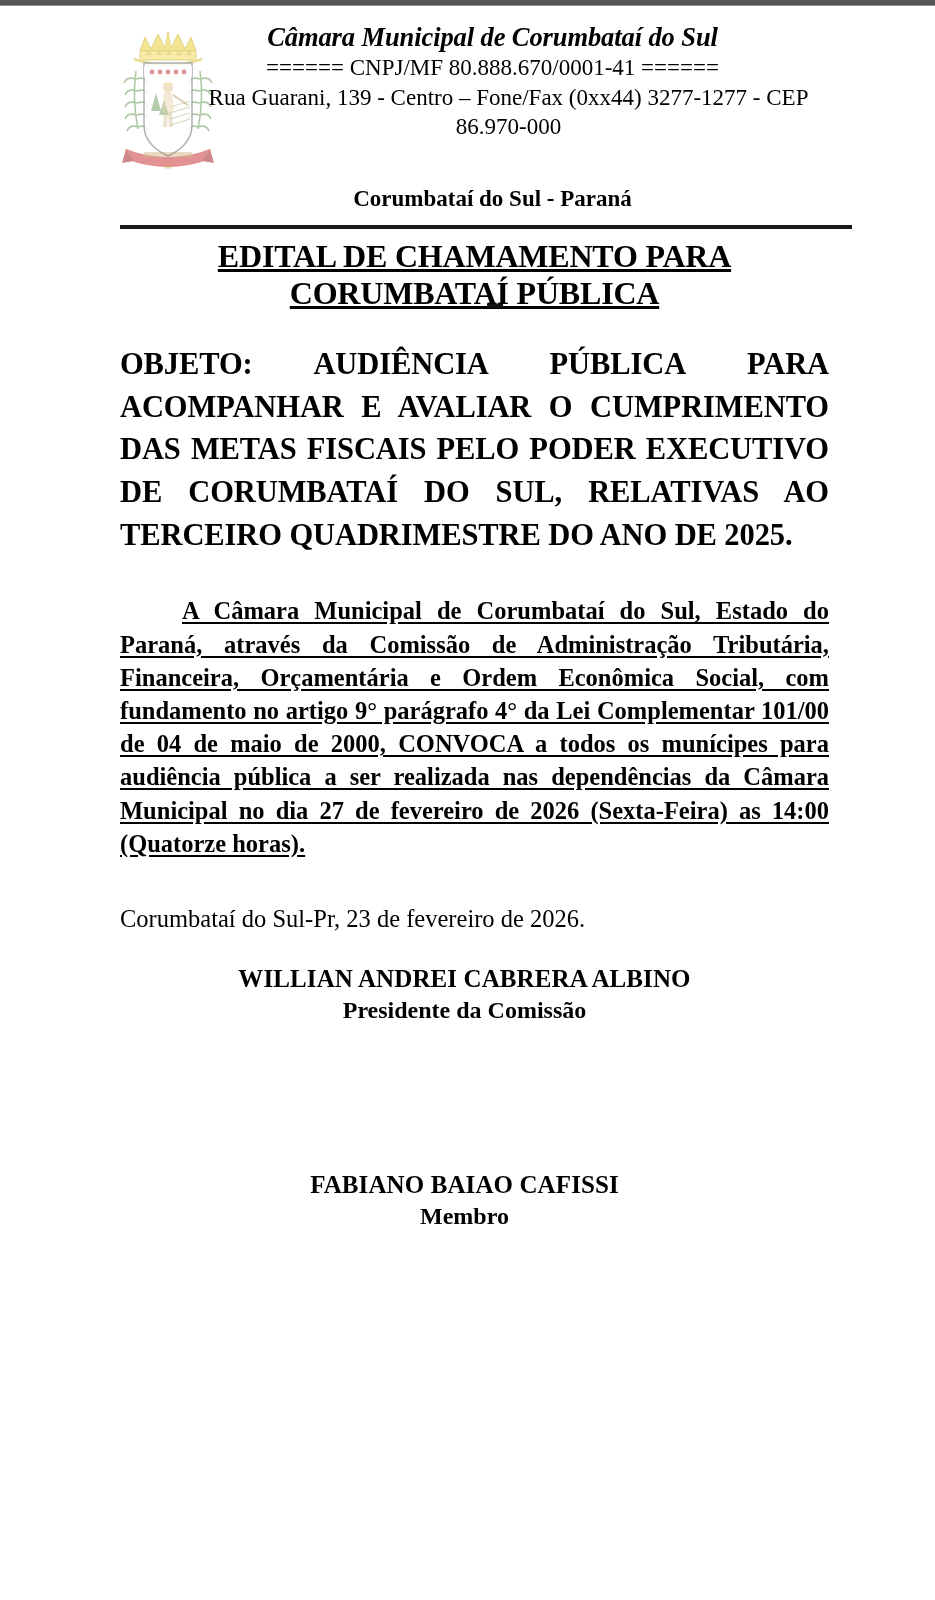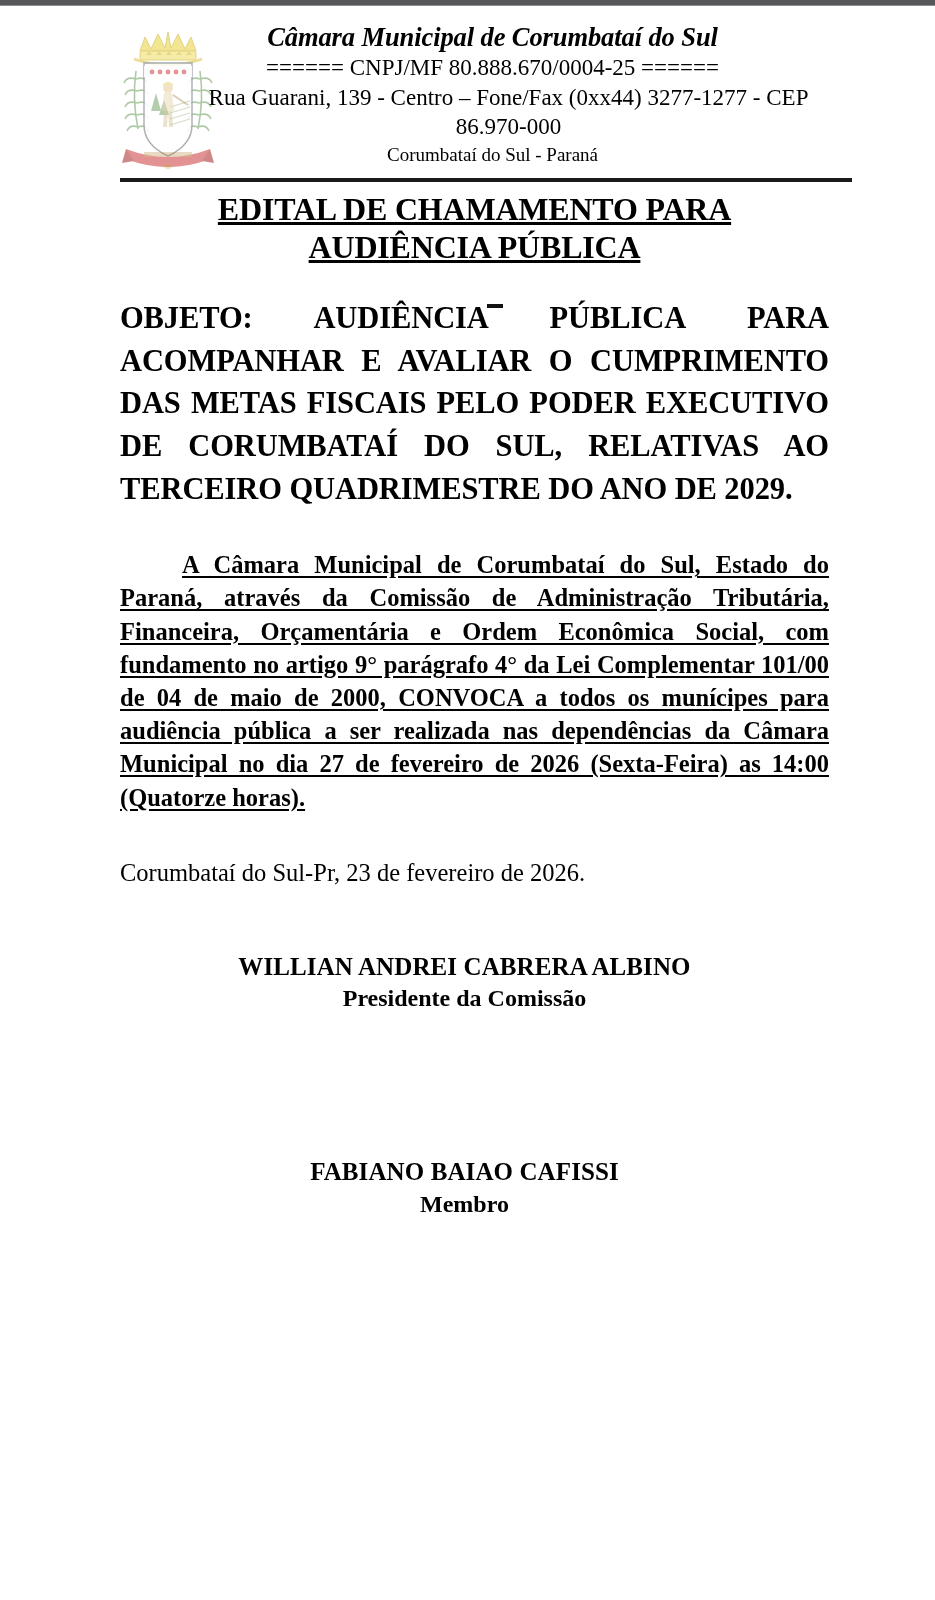--- a/index.html
+++ b/index.html
@@ -69,24 +69,25 @@
     font-size: 23px;
     line-height: 1.28;
     white-space: nowrap;
   }
   .org-address {
     font-size: 23px;
     line-height: 1.28;
     margin-left: 32px;
   }
   .org-city {
-    font-weight: normal;
-    font-size: 19px;
+    font-weight: bold;
+    font-size: 23px;
     line-height: 1.30;
     padding-top: 1px;
+    margin-top: 41px;
   }
 
   .header-rule {
     margin: 11px 83px 0 120px;
     border: 0;
     border-top: 4px solid #1a1a1a;
     height: 0;
   }
 
   
@@ -154,21 +155,21 @@
     font-weight: bold;
     font-size: 25px;
     line-height: 1.30;
     letter-spacing: 0.1px;
   }
   .sig-block .sig-role {
     font-weight: bold;
     font-size: 24px;
     line-height: 1.30;
   }
-  .sig-1 { margin-top: 64px; }
+  .sig-1 { margin-top: 30px; }
   .sig-2 { margin-top: 142px; }
   .sig-3 { margin-top: 75px; }
 </style>
 </head>
 <body>
 
 <div class="viewer-topbar"></div>
 
 <div class="page">
 
@@ -238,36 +239,36 @@
           <rect x="26" y="127" width="48" height="5" fill="#b8863a" opacity="0.5"></rect>
         </g>
         <g opacity="0.35">
           <path d="M44 140 q6 8 12 0 z" fill="#c8a24a"></path>
         </g>
       </svg>
     </div>
 
     <div class="letterhead-text">
       <div class="org-name">Câmara Municipal de Corumbataí do Sul</div>
-      <div class="org-cnpj">====== CNPJ/MF 80.888.670/0004-25 ======</div>
+      <div class="org-cnpj">====== CNPJ/MF 80.888.670/0001-41 ======</div>
       <div class="org-address">Rua Guarani, 139 - Centro – Fone/Fax (0xx44) 3277-1277 - CEP 86.970-000</div>
       <div class="org-city">Corumbataí do Sul - Paraná</div>
     </div>
   </div>
 
   <hr class="header-rule">
 
   <div class="content">
 
     <div class="doc-title">
       <span class="u">EDITAL DE CHAMAMENTO PARA</span><br>
-      <span class="u">AUDIÊNCIA PÚBLICA</span>
-    </div>
-
-    <div class="objeto">OBJETO: AUDIÊNCIA PÚBLICA PARA ACOMPANHAR E AVALIAR O CUMPRIMENTO DAS METAS FISCAIS PELO PODER EXECUTIVO DE CORUMBATAÍ DO SUL, RELATIVAS AO TERCEIRO QUADRIMESTRE DO ANO DE 2029.</div>
+      <span class="u">CORUMBATAÍ PÚBLICA</span>
+    </div>
+
+    <div class="objeto">OBJETO: AUDIÊNCIA PÚBLICA PARA ACOMPANHAR E AVALIAR O CUMPRIMENTO DAS METAS FISCAIS PELO PODER EXECUTIVO DE CORUMBATAÍ DO SUL, RELATIVAS AO TERCEIRO QUADRIMESTRE DO ANO DE 2025.</div>
 
     <div class="body-para">A Câmara Municipal de Corumbataí do Sul, Estado do Paraná, através da Comissão de Administração Tributária, Financeira, Orçamentária e Ordem Econômica Social, com fundamento no artigo 9° parágrafo 4° da Lei Complementar 101/00 de 04 de maio de 2000, CONVOCA a todos os munícipes para audiência pública a ser realizada nas dependências da Câmara Municipal no dia 27 de fevereiro de 2026 (Sexta-Feira) as 14:00 (Quatorze horas).</div>
 
     <div class="date-line">Corumbataí do Sul-Pr, 23 de fevereiro de 2026.</div>
 
     <div class="sig-block sig-1">
       <div class="sig-name">WILLIAN ANDREI CABRERA ALBINO</div>
       <div class="sig-role">Presidente da Comissão</div>
     </div>
 

